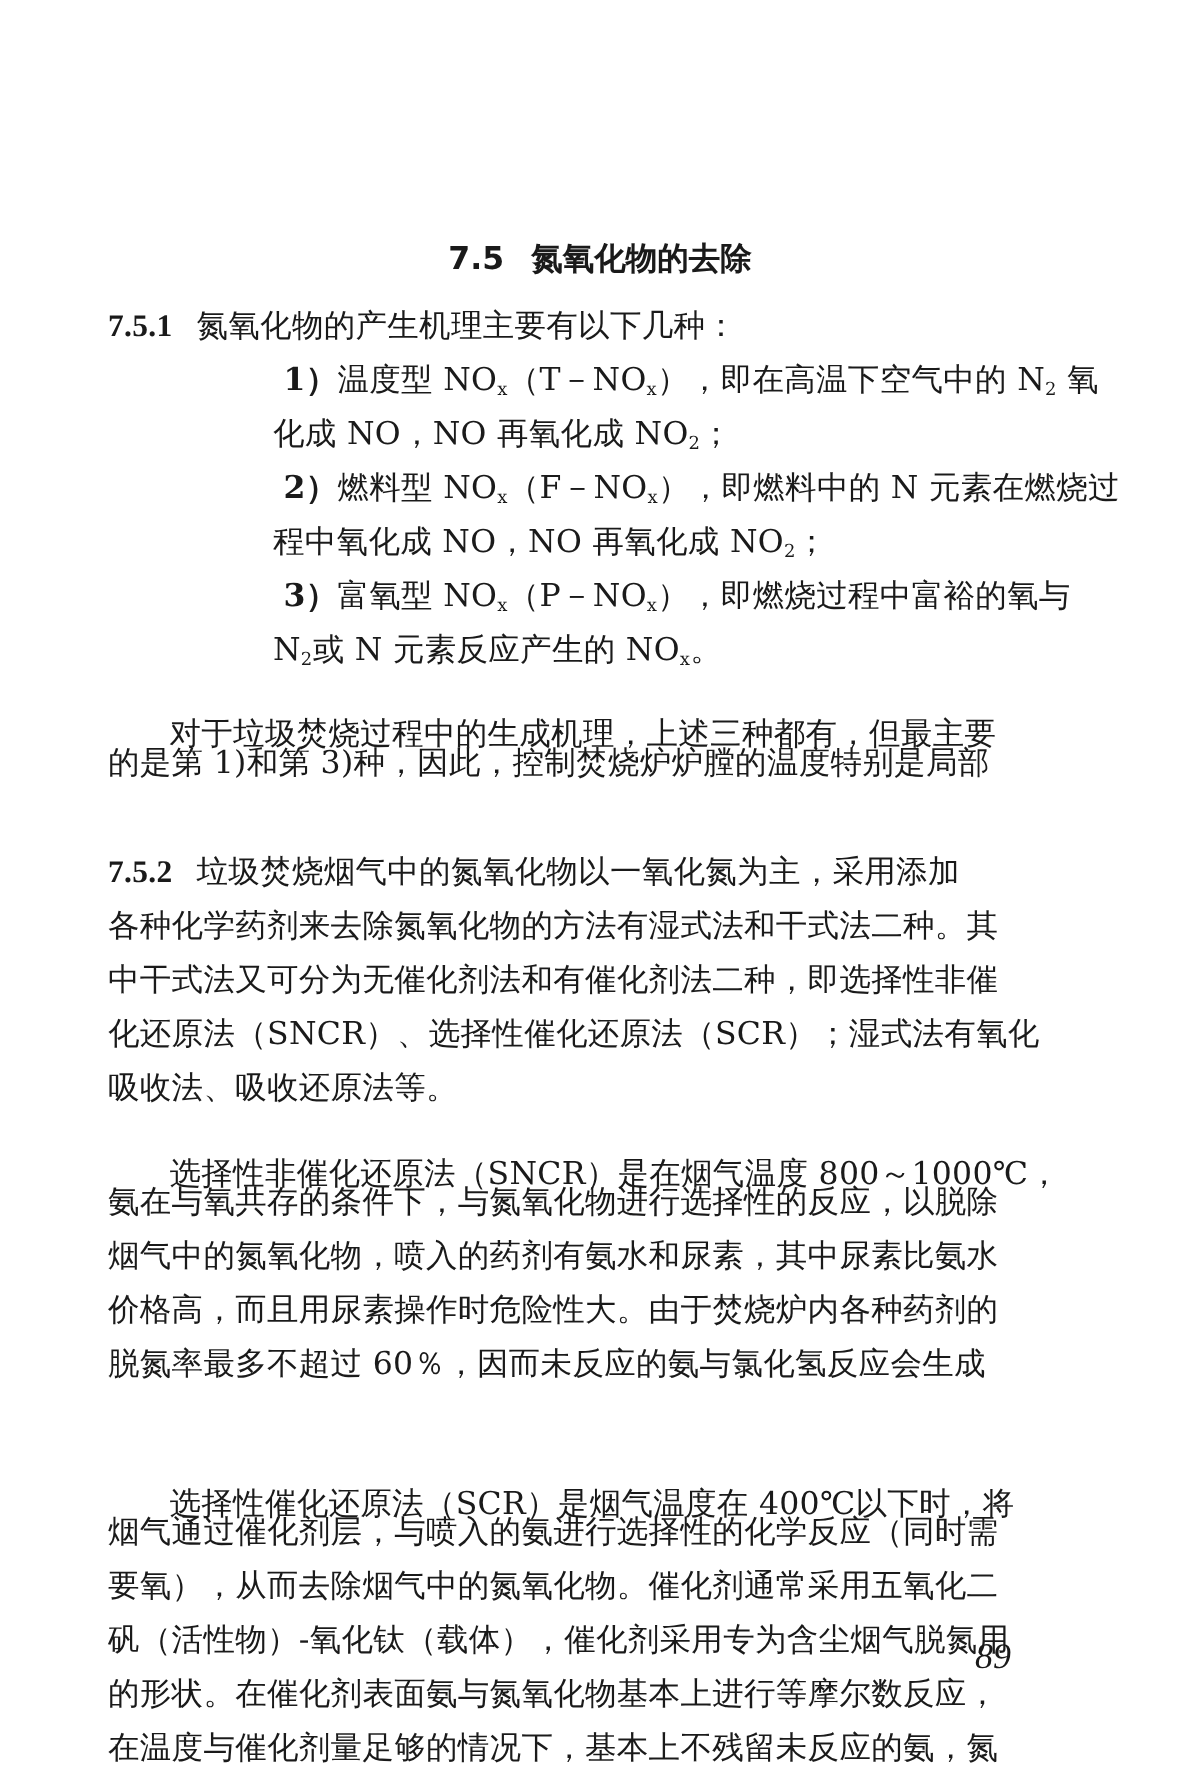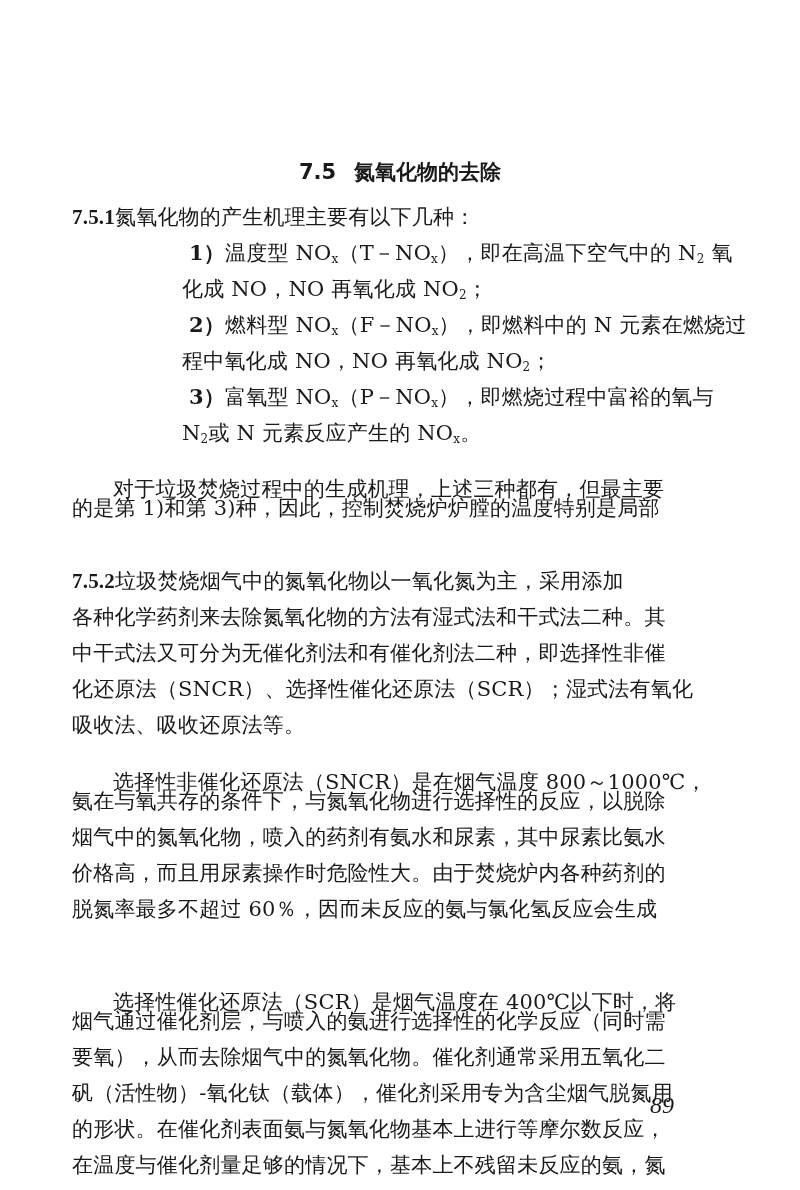--- a/index.html
+++ b/index.html
@@ -16,21 +16,21 @@
   }
   .indent1 { left: 113px; margin-top: 17px; }
   .item { left: 151px; margin-left: 38px; }
   .item-cont { left: 182px; }
   .heading {
     position: absolute; left: 0; width: 800px; text-align: center;
     font-size: 21px; font-weight: bold; line-height: 30px;
     font-family: "DejaVu Sans", "Liberation Sans", sans-serif;
   }
   .heading .num { margin-right: 18px; }
-  .clause { font-weight: bold; margin-right: 0; font-family: "Liberation Serif", serif; }
+  .clause { font-weight: bold; margin-right: 16px; font-family: "Liberation Serif", serif; }
   .itemnum { font-weight: bold; }
   sub { font-size: 12px; vertical-align: -3px; }
   .pagenum {
     position: absolute; left: 650px; top: 1092px;
     font-family: "Liberation Serif", serif; font-style: italic;
     font-size: 24px;
   }
 </style>
 </head>
 <body>

